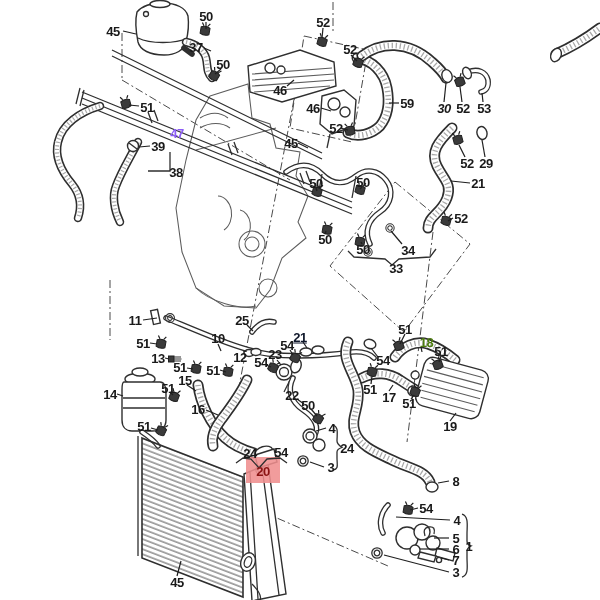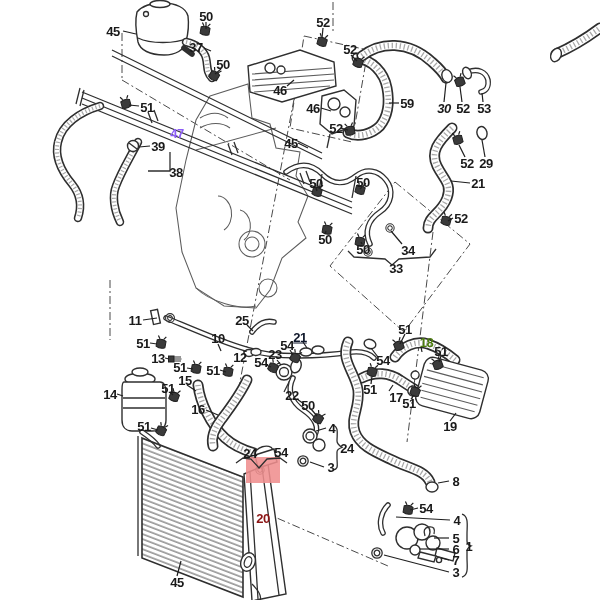--- a/index.html
+++ b/index.html
@@ -3,21 +3,21 @@
 <meta charset="utf-8">
 <style>
   html,body{margin:0;padding:0;background:#fff;}
   .stage{position:relative;width:600px;height:600px;background:#fff;overflow:hidden;
          font-family:"Liberation Sans",sans-serif;}
   .stage svg{position:absolute;left:0;top:0;}
   #label-layer{position:absolute;left:0;top:0;width:600px;height:600px;}
   .part-label{position:absolute;transform:translate(-50%,-50%);
     font:bold 13px "Liberation Sans",sans-serif;color:#1a1a1a;
     letter-spacing:-0.4px;white-space:nowrap;cursor:pointer;user-select:none;}
-  .part-label.hl{color:#8b1414;margin-top:47px;}
+  .part-label.hl{color:#8b1414;}
   
   .ho{fill:none;stroke:#2f2f2f;stroke-width:11;stroke-linecap:round}
   .hi{fill:none;stroke:#ffffff;stroke-width:7.6;stroke-linecap:round}
   .hd{fill:none;stroke:#9a9a9a;stroke-width:5.6;stroke-dasharray:1.3 2.7;opacity:.85}
   .ho2{fill:none;stroke:#2f2f2f;stroke-width:8.5;stroke-linecap:round}
   .hi2{fill:none;stroke:#ffffff;stroke-width:5.4;stroke-linecap:round}
   .hd2{fill:none;stroke:#9a9a9a;stroke-width:4;stroke-dasharray:1.2 2.4;opacity:.85}
   
   .po{fill:none;stroke:#2f2f2f;stroke-width:5.6;stroke-linecap:round}
   .pi{fill:none;stroke:#ffffff;stroke-width:3;stroke-linecap:round}
@@ -408,21 +408,21 @@
       <div class="part-label" style="left: 168px; top: 388px; color: rgb(26, 26, 26);">51</div>
       <div class="part-label" style="left: 198px; top: 409px; color: rgb(26, 26, 26);">16</div>
       <div class="part-label" style="left: 144px; top: 426px; color: rgb(26, 26, 26);">51</div>
       <div class="part-label" style="left: 292px; top: 395px; color: rgb(26, 26, 26);">22</div>
       <div class="part-label" style="left: 308px; top: 405px; color: rgb(26, 26, 26);">50</div>
       <div class="part-label" style="left: 405px; top: 329px; color: rgb(26, 26, 26);">51</div>
       <div class="part-label" style="left: 421px; top: 342px; color: #4d7c0f; padding-left: 11px;">18</div>
       <div class="part-label" style="left: 441px; top: 351px; color: rgb(26, 26, 26);">51</div>
       <div class="part-label" style="left: 383px; top: 360px; color: rgb(26, 26, 26);">54</div>
       <div class="part-label" style="left: 370px; top: 389px; color: rgb(26, 26, 26);">51</div>
-      <div class="part-label" style="left: 389px; top: 397px; color: rgb(26, 26, 26); margin-left: 7px;">17</div>
+      <div class="part-label" style="left: 389px; top: 397px; color: rgb(26, 26, 26);">17</div>
       <div class="part-label" style="left: 409px; top: 403px; color: rgb(26, 26, 26);">51</div>
       <div class="part-label" style="left: 450px; top: 426px; color: rgb(26, 26, 26);">19</div>
       <div class="part-label" style="left: 456px; top: 481px; color: rgb(26, 26, 26);">8</div>
       <div class="part-label" style="left: 426px; top: 508px; color: rgb(26, 26, 26);">54</div>
       <div class="part-label" style="left: 457px; top: 520px; color: rgb(26, 26, 26);">4</div>
       <div class="part-label" style="left: 456px; top: 538px; color: rgb(26, 26, 26);">5</div>
       <div class="part-label" style="left: 469px; top: 546px; color: rgb(26, 26, 26);">1</div>
       <div class="part-label" style="left: 456px; top: 549px; color: rgb(26, 26, 26);">6</div>
       <div class="part-label" style="left: 456px; top: 560px; color: rgb(26, 26, 26);">7</div>
       <div class="part-label" style="left: 456px; top: 572px; color: rgb(26, 26, 26);">3</div>

